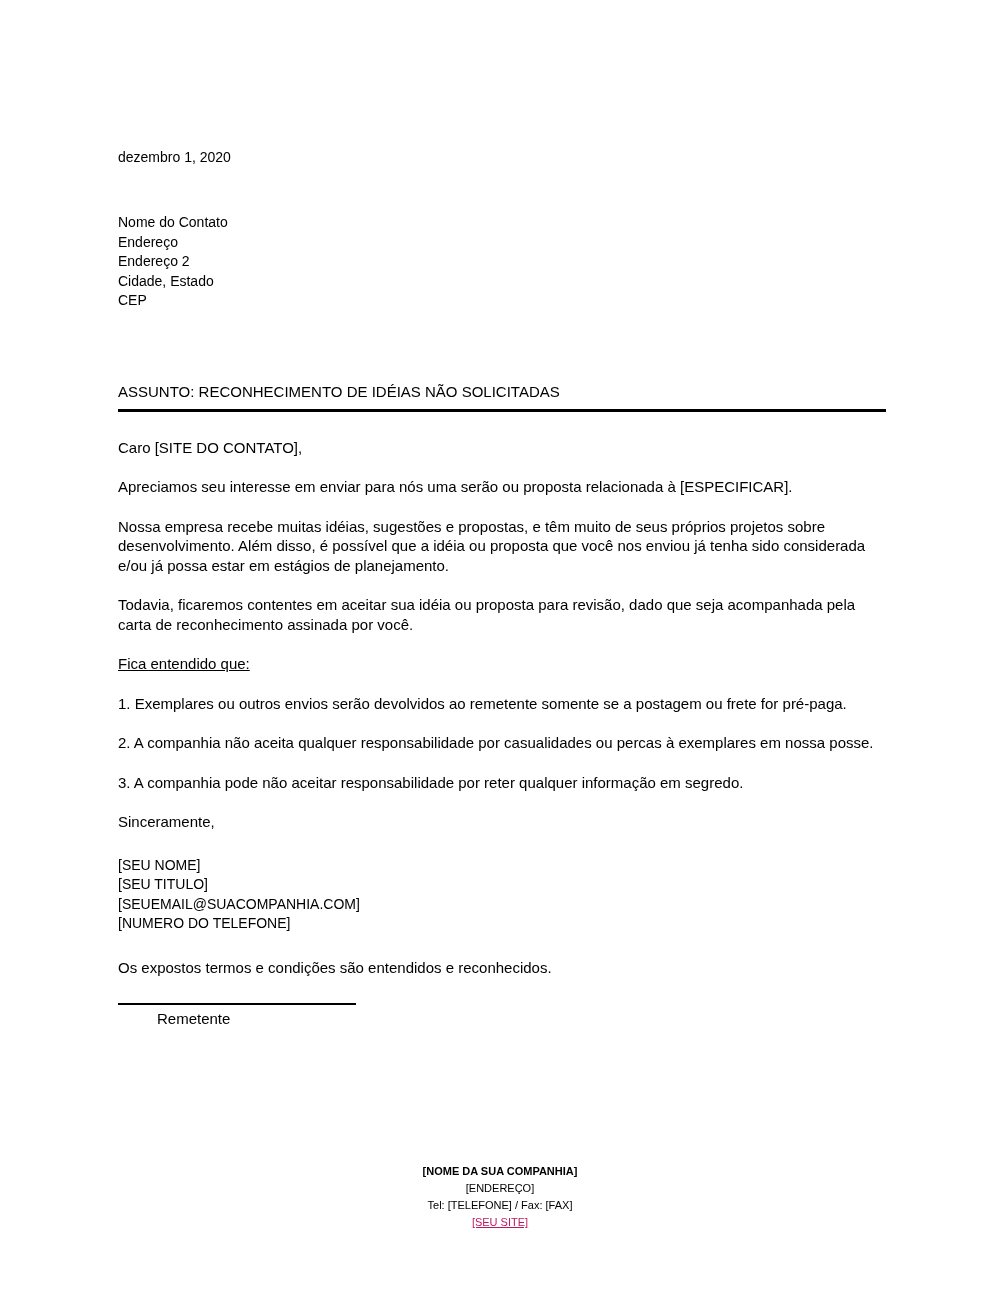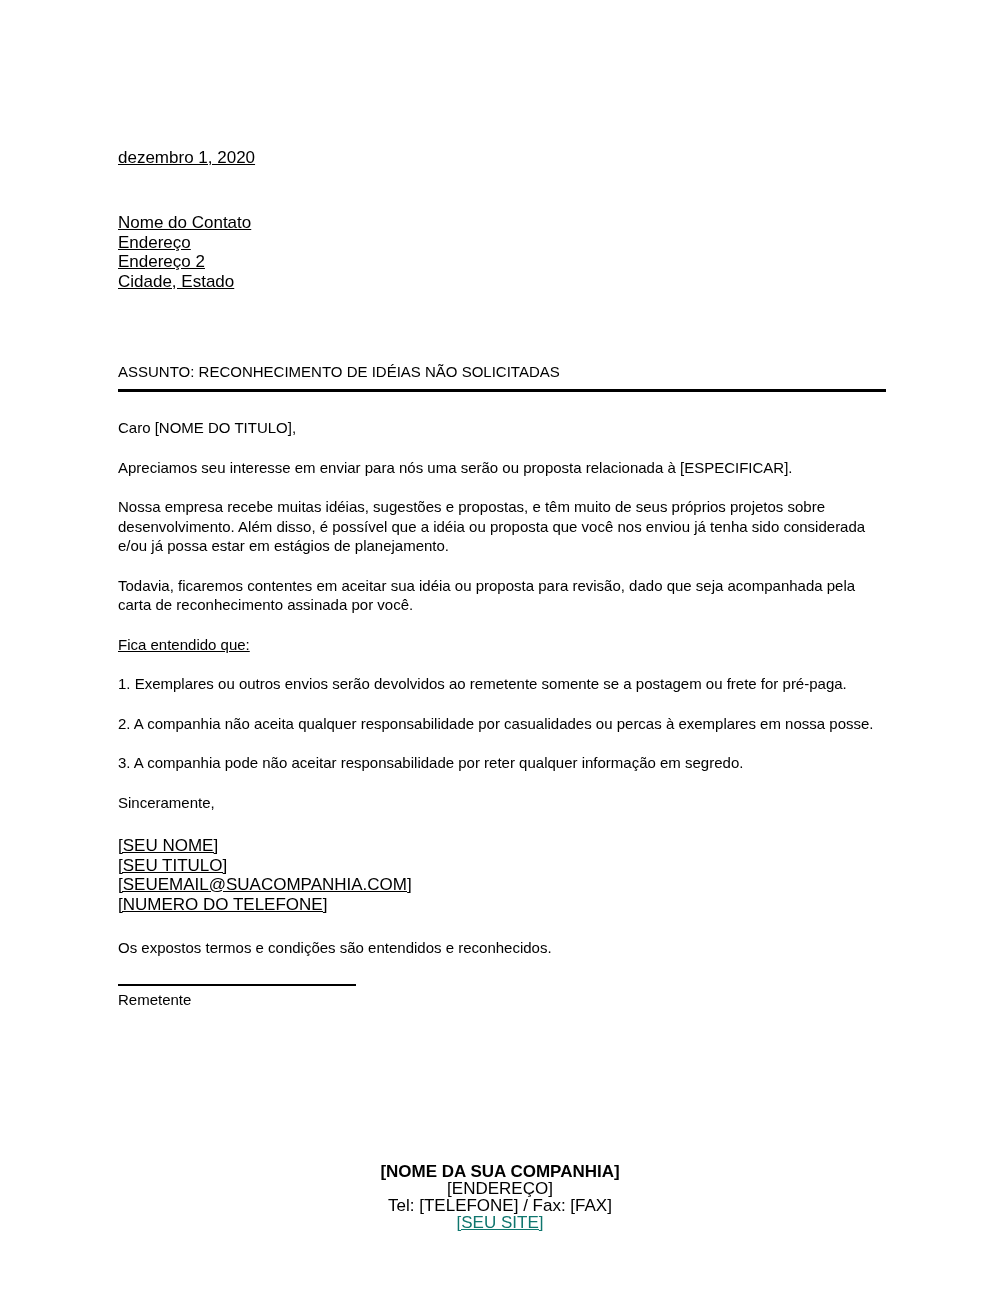--- a/index.html
+++ b/index.html
@@ -21,24 +21,23 @@
     overflow: hidden;
     box-sizing: border-box;
   }
   .content {
     position: absolute;
     left: 118px;
     top: 148px;
     width: 768px;
   }
   .line {
-    font-size: 17px;
+    font-size: 14px;
     line-height: 19px;
     white-space: pre-wrap;
-    text-decoration: underline;
   }
   .date-block {
     margin-bottom: 46px;
   }
   .address-block {
     margin-bottom: 71px;
   }
   .address-block .line {
     line-height: 19.5px;
   }
@@ -73,61 +72,63 @@
   .sig-line-draw {
     width: 238px;
     height: 2px;
     background: #000000;
     margin-top: 26px;
     margin-bottom: 4px;
   }
   .remetente {
     font-size: 15px;
     line-height: 19px;
+    margin-left: 39px;
   }
   .footer {
     position: absolute;
     left: 0;
     right: 0;
     top: 1163px;
     text-align: center;
-    font-size: 17px;
+    font-size: 11px;
     line-height: 17px;
   }
   .footer .company {
     font-weight: bold;
   }
   .footer .site-link {
-    color: #0f766e;
+    color: #be185d;
     text-decoration: underline;
     cursor: pointer;
   }
 </style>
 </head>
 <body>
 
 <div class="page">
 
   <div class="content">
 
     <div class="date-block">
       <div class="line">dezembro 1, 2020</div>
     </div>
 
     <div class="address-block">
       <div class="line">Nome do Contato</div>
       <div class="line">Endereço</div>
       <div class="line">Endereço 2</div>
       <div class="line">Cidade, Estado</div>
+      <div class="line">CEP</div>
     </div>
 
     <div class="subject">ASSUNTO: RECONHECIMENTO DE IDÉIAS NÃO SOLICITADAS</div>
     <div class="rule"></div>
 
-    <p class="para">Caro [NOME DO TITULO],</p>
+    <p class="para">Caro [SITE DO CONTATO],</p>
 
     <p class="para">Apreciamos seu interesse em enviar para nós uma serão ou proposta relacionada à [ESPECIFICAR].</p>
     <p class="para">Nossa empresa recebe muitas idéias, sugestões e propostas, e têm muito de seus próprios projetos sobre desenvolvimento. Além disso, é possível que a idéia ou proposta que você nos enviou já tenha sido considerada e/ou já possa estar em estágios de planejamento.</p>
     <p class="para">Todavia, ficaremos contentes em aceitar sua idéia ou proposta para revisão, dado que seja acompanhada pela carta de reconhecimento assinada por você.</p>
 
     <p class="para">
       <span class="underline-head">Fica entendido que:</span>
     </p>
 
     <p class="para">1. Exemplares ou outros envios serão devolvidos ao remetente somente se a postagem ou frete for pré-paga.</p>

